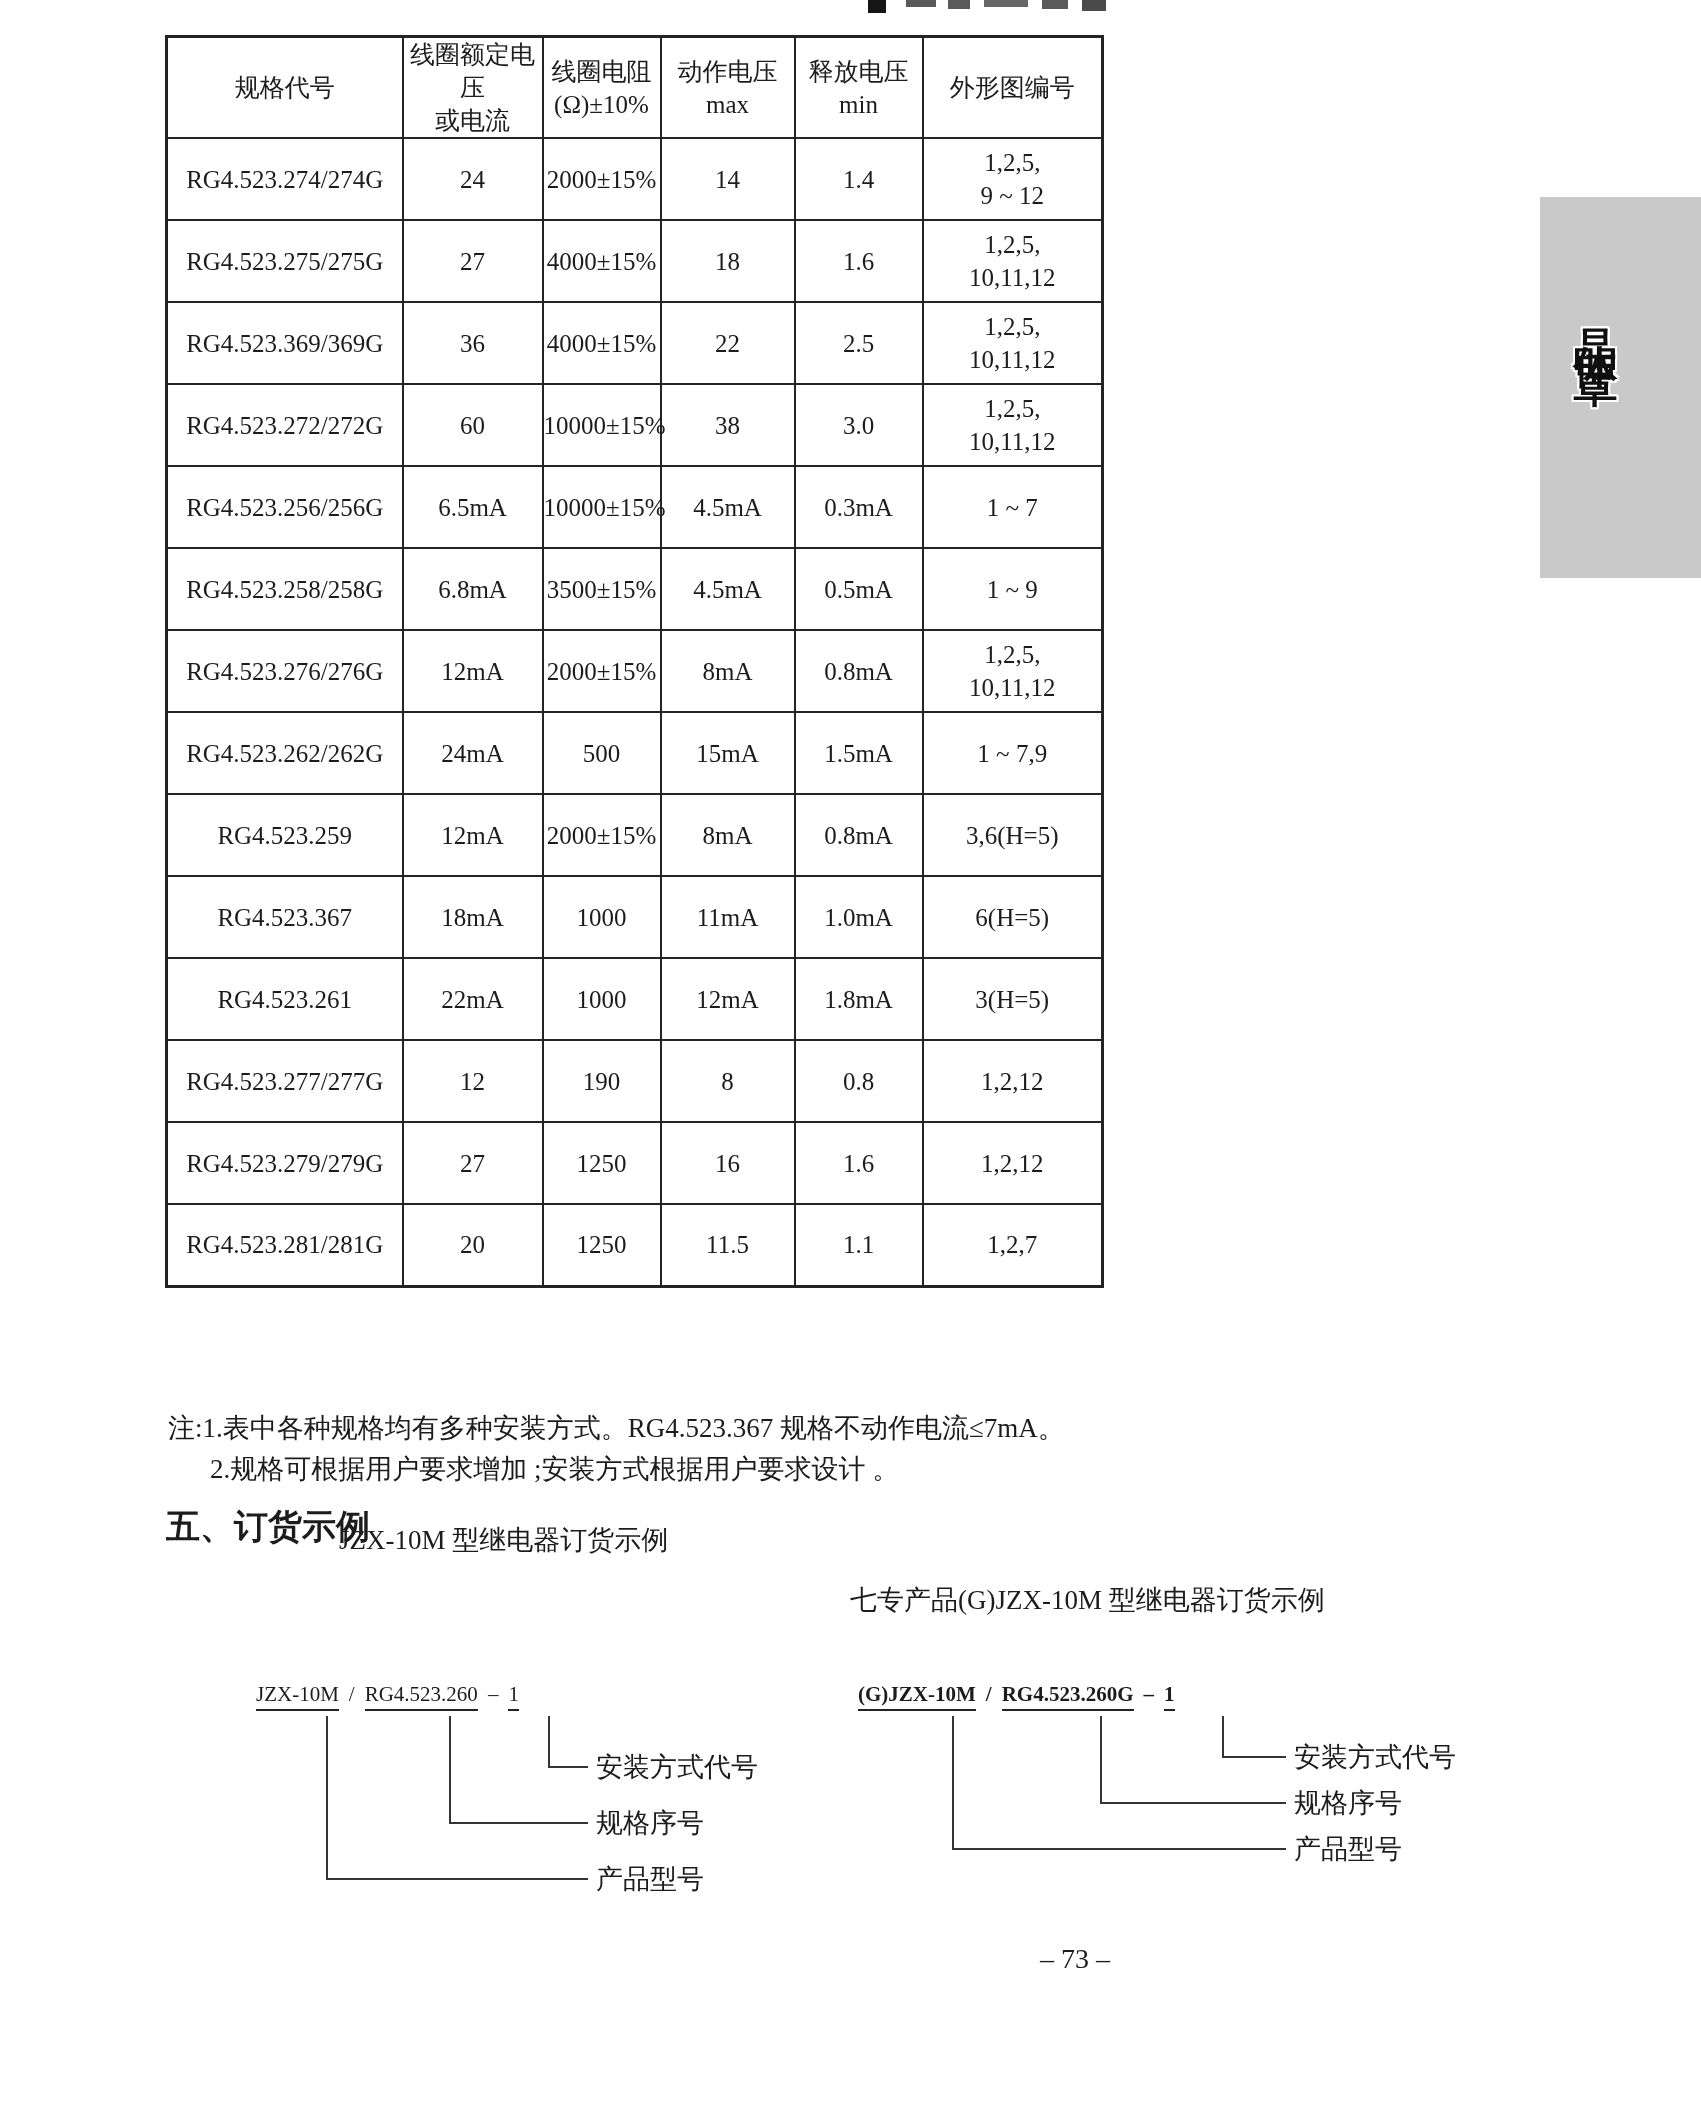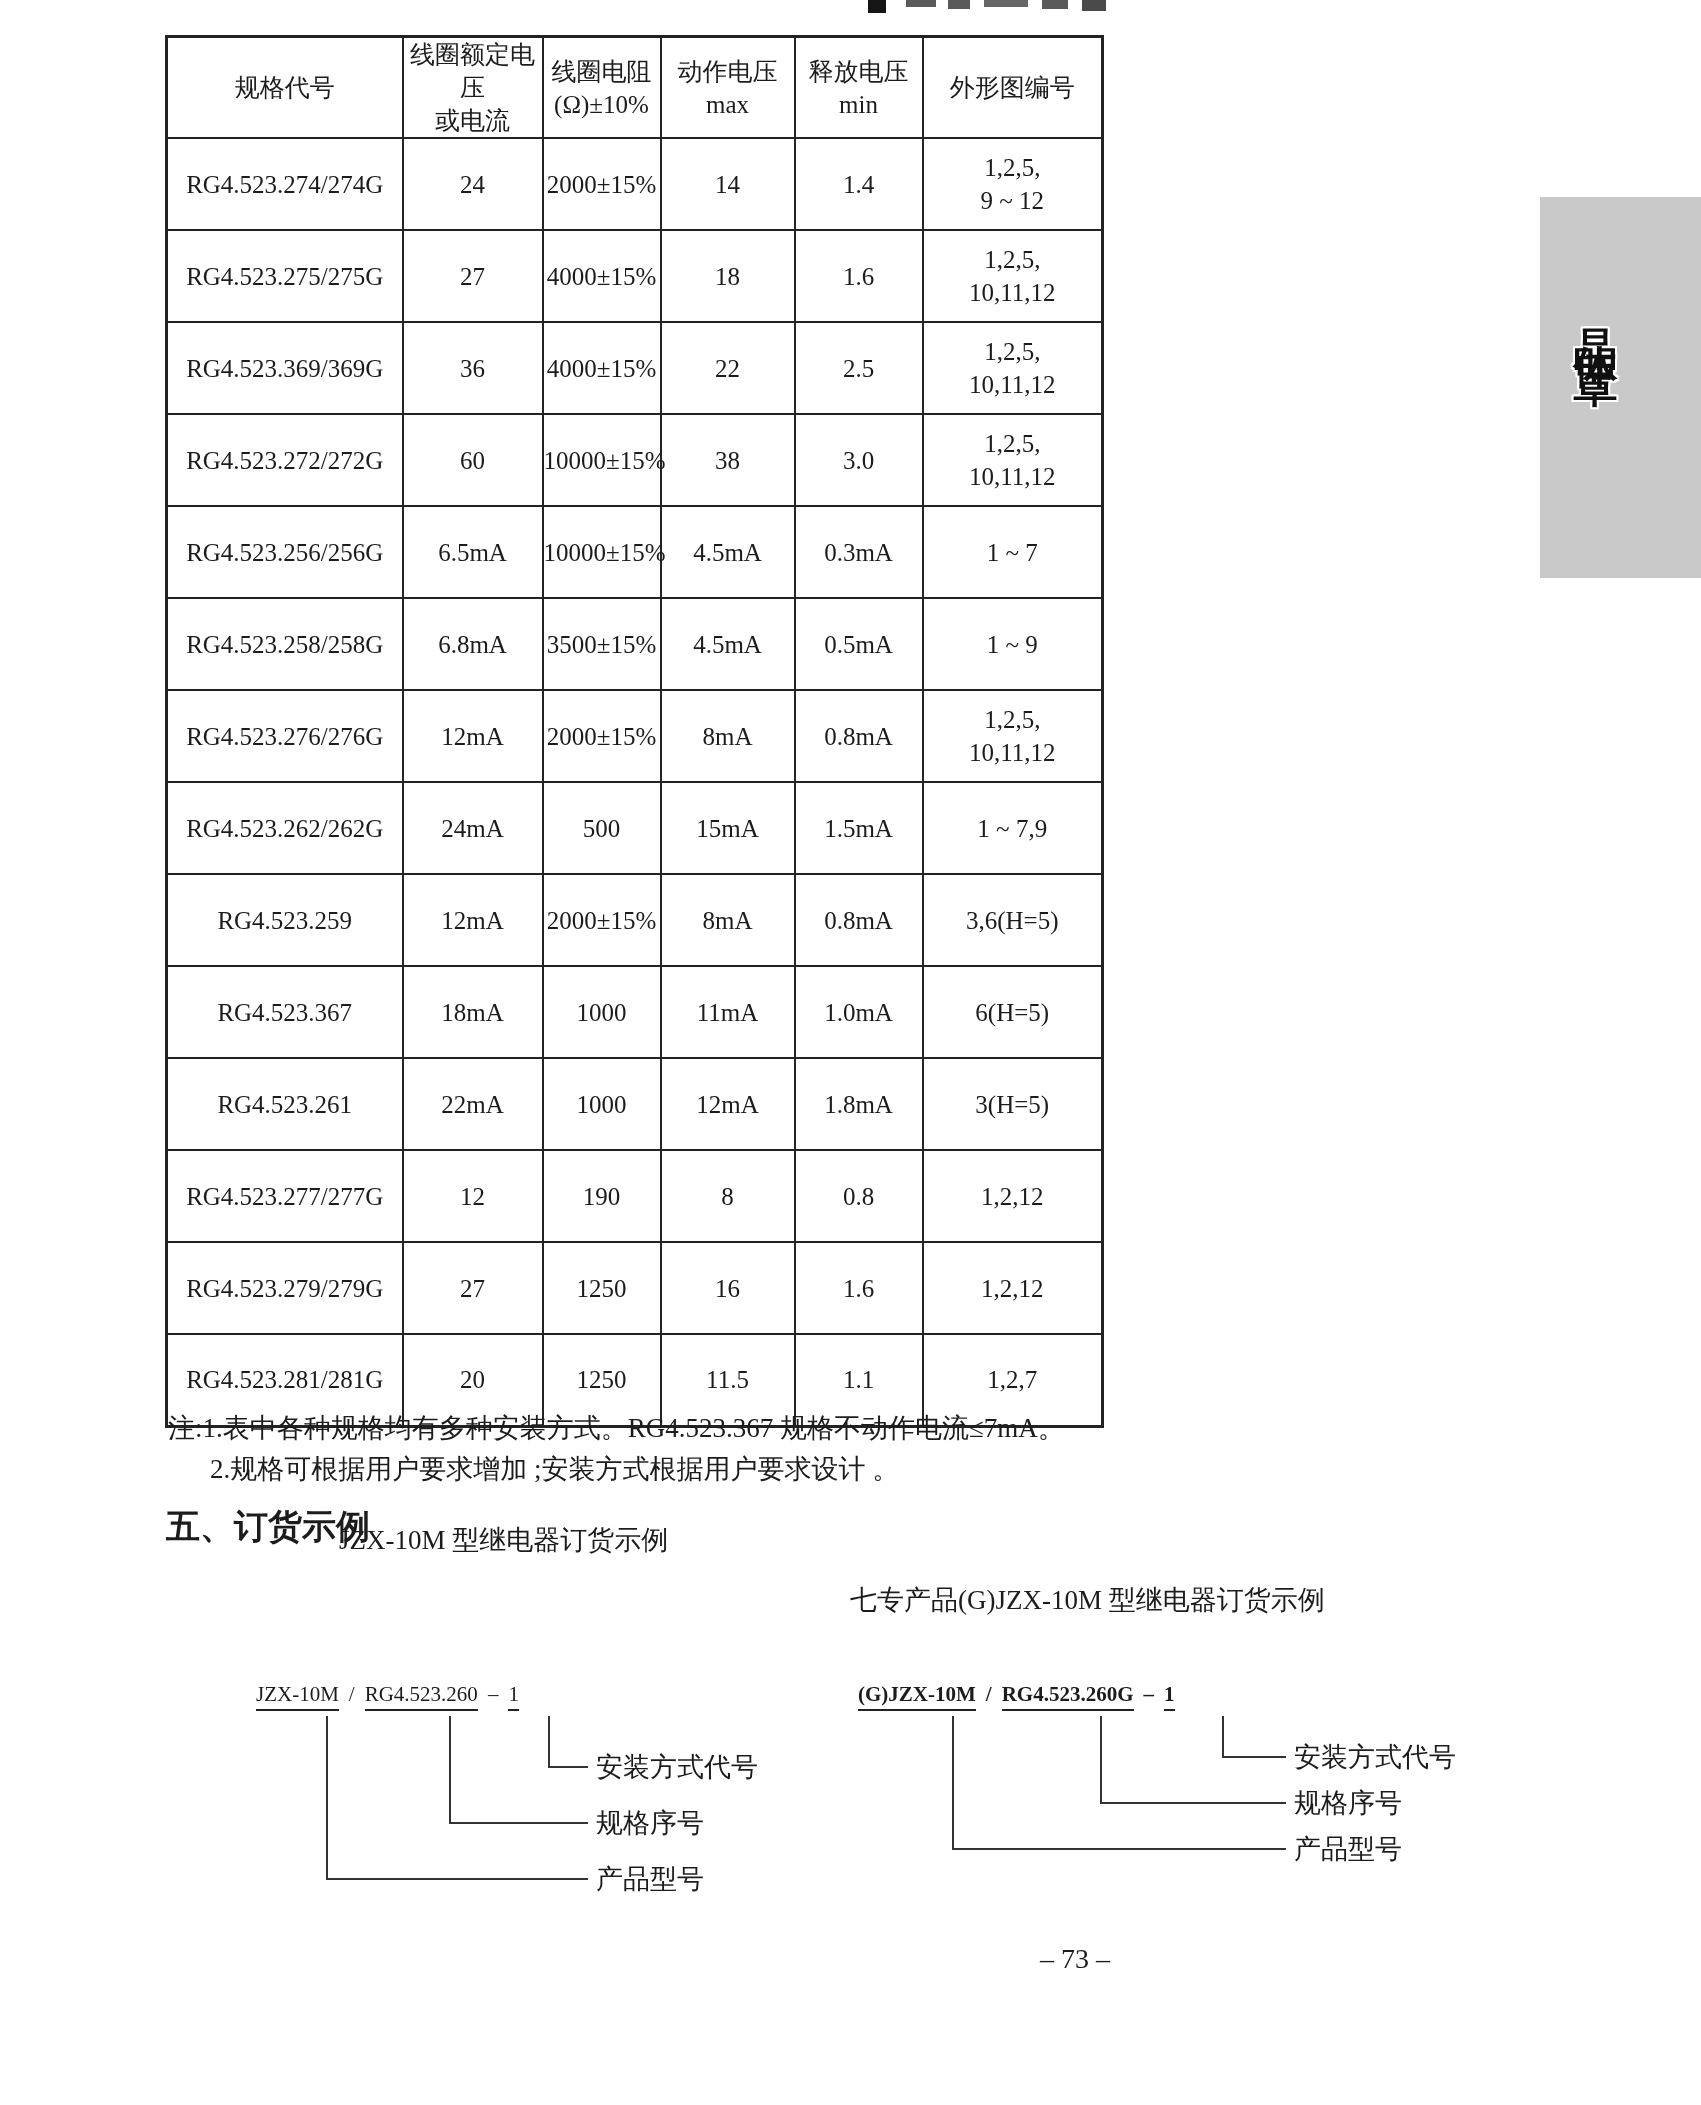--- a/index.html
+++ b/index.html
@@ -8,21 +8,21 @@
 
   
   .frag{position:absolute;background:#161616;}
 
   
   table.spec{position:absolute;left:165px;top:35px;width:936px;border-collapse:collapse;
              table-layout:fixed;border:3px solid #232323;}
   table.spec th,table.spec td{border:2px solid #232323;text-align:center;vertical-align:middle;
              font-size:25px;font-weight:normal;padding:0;line-height:1.32;}
   table.spec thead tr{height:94px;}
-  table.spec tbody tr{height:92px;}
+  table.spec tbody tr{height:82px;}
 
   
   .notes{position:absolute;left:168px;top:1408px;font-size:27px;line-height:41px;white-space:nowrap;}
   .notes .indent{margin-left:42px;}
 
   
   .section-title{position:absolute;left:166px;top:1504px;font-size:34px;font-weight:bold;margin:0;white-space:nowrap;}
 
   
   .ex-title{position:absolute;font-size:27px;white-space:nowrap;}

